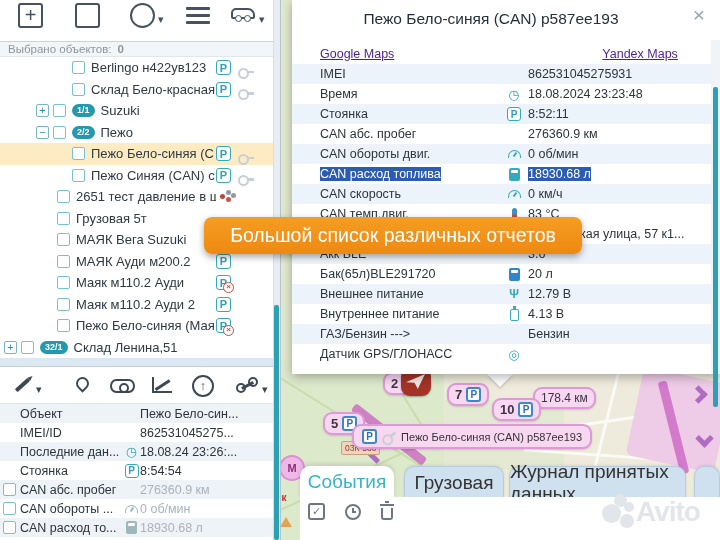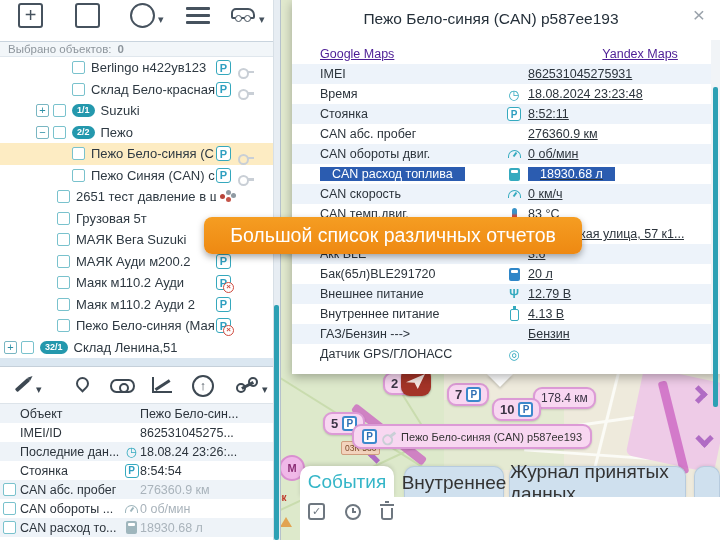--- a/index.html
+++ b/index.html
@@ -45,24 +45,24 @@
                 font-weight:500; color:#25303a; }
   .close-x { position:absolute; right:10px; top:4px; width:22px; height:22px; color:#9aa2ab; font-size:21px;
              line-height:22px; text-align:center; cursor:pointer; }
   .info-sb-track { position:absolute; right:0; top:40px; bottom:0; width:9px; background:#f1f4f7; }
   .info-sb-thumb { position:absolute; right:2px; top:47px; width:5px; height:320px; background:#2da0b4; border-radius:2px; }
   .irows { position:absolute; left:0; top:44px; right:9px; }
   .irow { height:20px; display:flex; align-items:center; padding:0 6px 0 28px; font-size:12.5px; color:#2c343c; position:relative; }
   .irow.alt { background:#edf3fa; }
   .irow .lbl { width:180px; white-space:nowrap; overflow:hidden; }
   .irow .ico { width:28px; display:flex; align-items:center; justify-content:center; }
-  .irow .val { flex:1; white-space:nowrap; overflow:hidden;text-decoration:underline; }
+  .irow .val { flex:1; white-space:nowrap; overflow:hidden; }
   .irow a { color:#4c1d95; text-decoration:underline; }
   .irow .ya { margin-left:208px; }
-  .sel { background:#2b5cb0; color:#fff; padding:1px 12px; }
+  .sel { background:#2b5cb0; color:#fff; padding:1px 0; }
   .irow.addr .val { position:absolute; left:288px; }
   .ic-clock::before { content:"◷"; font-size:13px; color:#35aabf; }
   .ic-pmini { width:14px; height:14px; border:1.5px solid #35aabf; border-radius:3px; color:#2f9fc0;
               font-size:10px; font-weight:bold; display:flex; align-items:center; justify-content:center; background:#fff; }
   .ic-pmini::before { content:"P"; }
   .ic-gauge { width:13px; height:8px; border:1.5px solid #35aabf; border-bottom:none; border-radius:7px 7px 0 0; position:relative; }
   .ic-gauge::after { content:""; position:absolute; left:5px; top:1px; width:2px; height:5px; background:#35aabf; transform:rotate(35deg); }
   .ic-gauge.gray { border-color:#9fb6bd; } .ic-gauge.gray::after { background:#9fb6bd; }
   .ic-fuel { width:11px; height:13px; background:#35aabf; border-radius:2px; position:relative; }
   .ic-fuel::after { content:""; position:absolute; left:2px; top:2px; right:2px; height:3px; background:#fff; border-radius:1px; }
@@ -345,38 +345,45 @@
           </span>
       </div>
     </div>
   </div>
 
   <div class="events">
     <div class="tab active">
       <span>События</span>
     </div>
     <div class="tab idle" style="left:104px;width:100px;">
-      <span>Внутреннее</span>
+      <span>Грузовая</span>
     </div>
     <div class="tab idle" style="left:209px;width:177px;">
       <span>Журнал принятых данных</span>
     </div>
     <div class="tab idle" style="left:394px;width:26px;"></div>
     <div class="ev-body">
       
     </div>
     <div class="ev-icons">
       <span class="ic-cbx">
           <span>✓</span>
         </span>
       <span class="ic-clk2"></span>
       <span class="ic-trash"></span>
     </div>
   </div>
 
+  <div class="watermark">
+    <span class="wm-c" style="left:14px;top:4px;width:13px;height:13px;"></span>
+    <span class="wm-c" style="left:2px;top:14px;width:19px;height:19px;"></span>
+    <span class="wm-c" style="left:24px;top:12px;width:10px;height:10px;"></span>
+    <span class="wm-c" style="left:20px;top:24px;width:14px;height:14px;"></span>
+    <span class="wm-text">Avito</span>
+  </div>
 
   <div class="tooltip">Большой список различных отчетов</div>
 
   <div class="sidebar">
     <div class="ttb">
       <span class="ic-addsq"></span>
       <span class="ic-sq"></span>
       <span class="ic-circ"></span>
       <span class="caret c1"></span>
       <span class="ic-list"></span>

